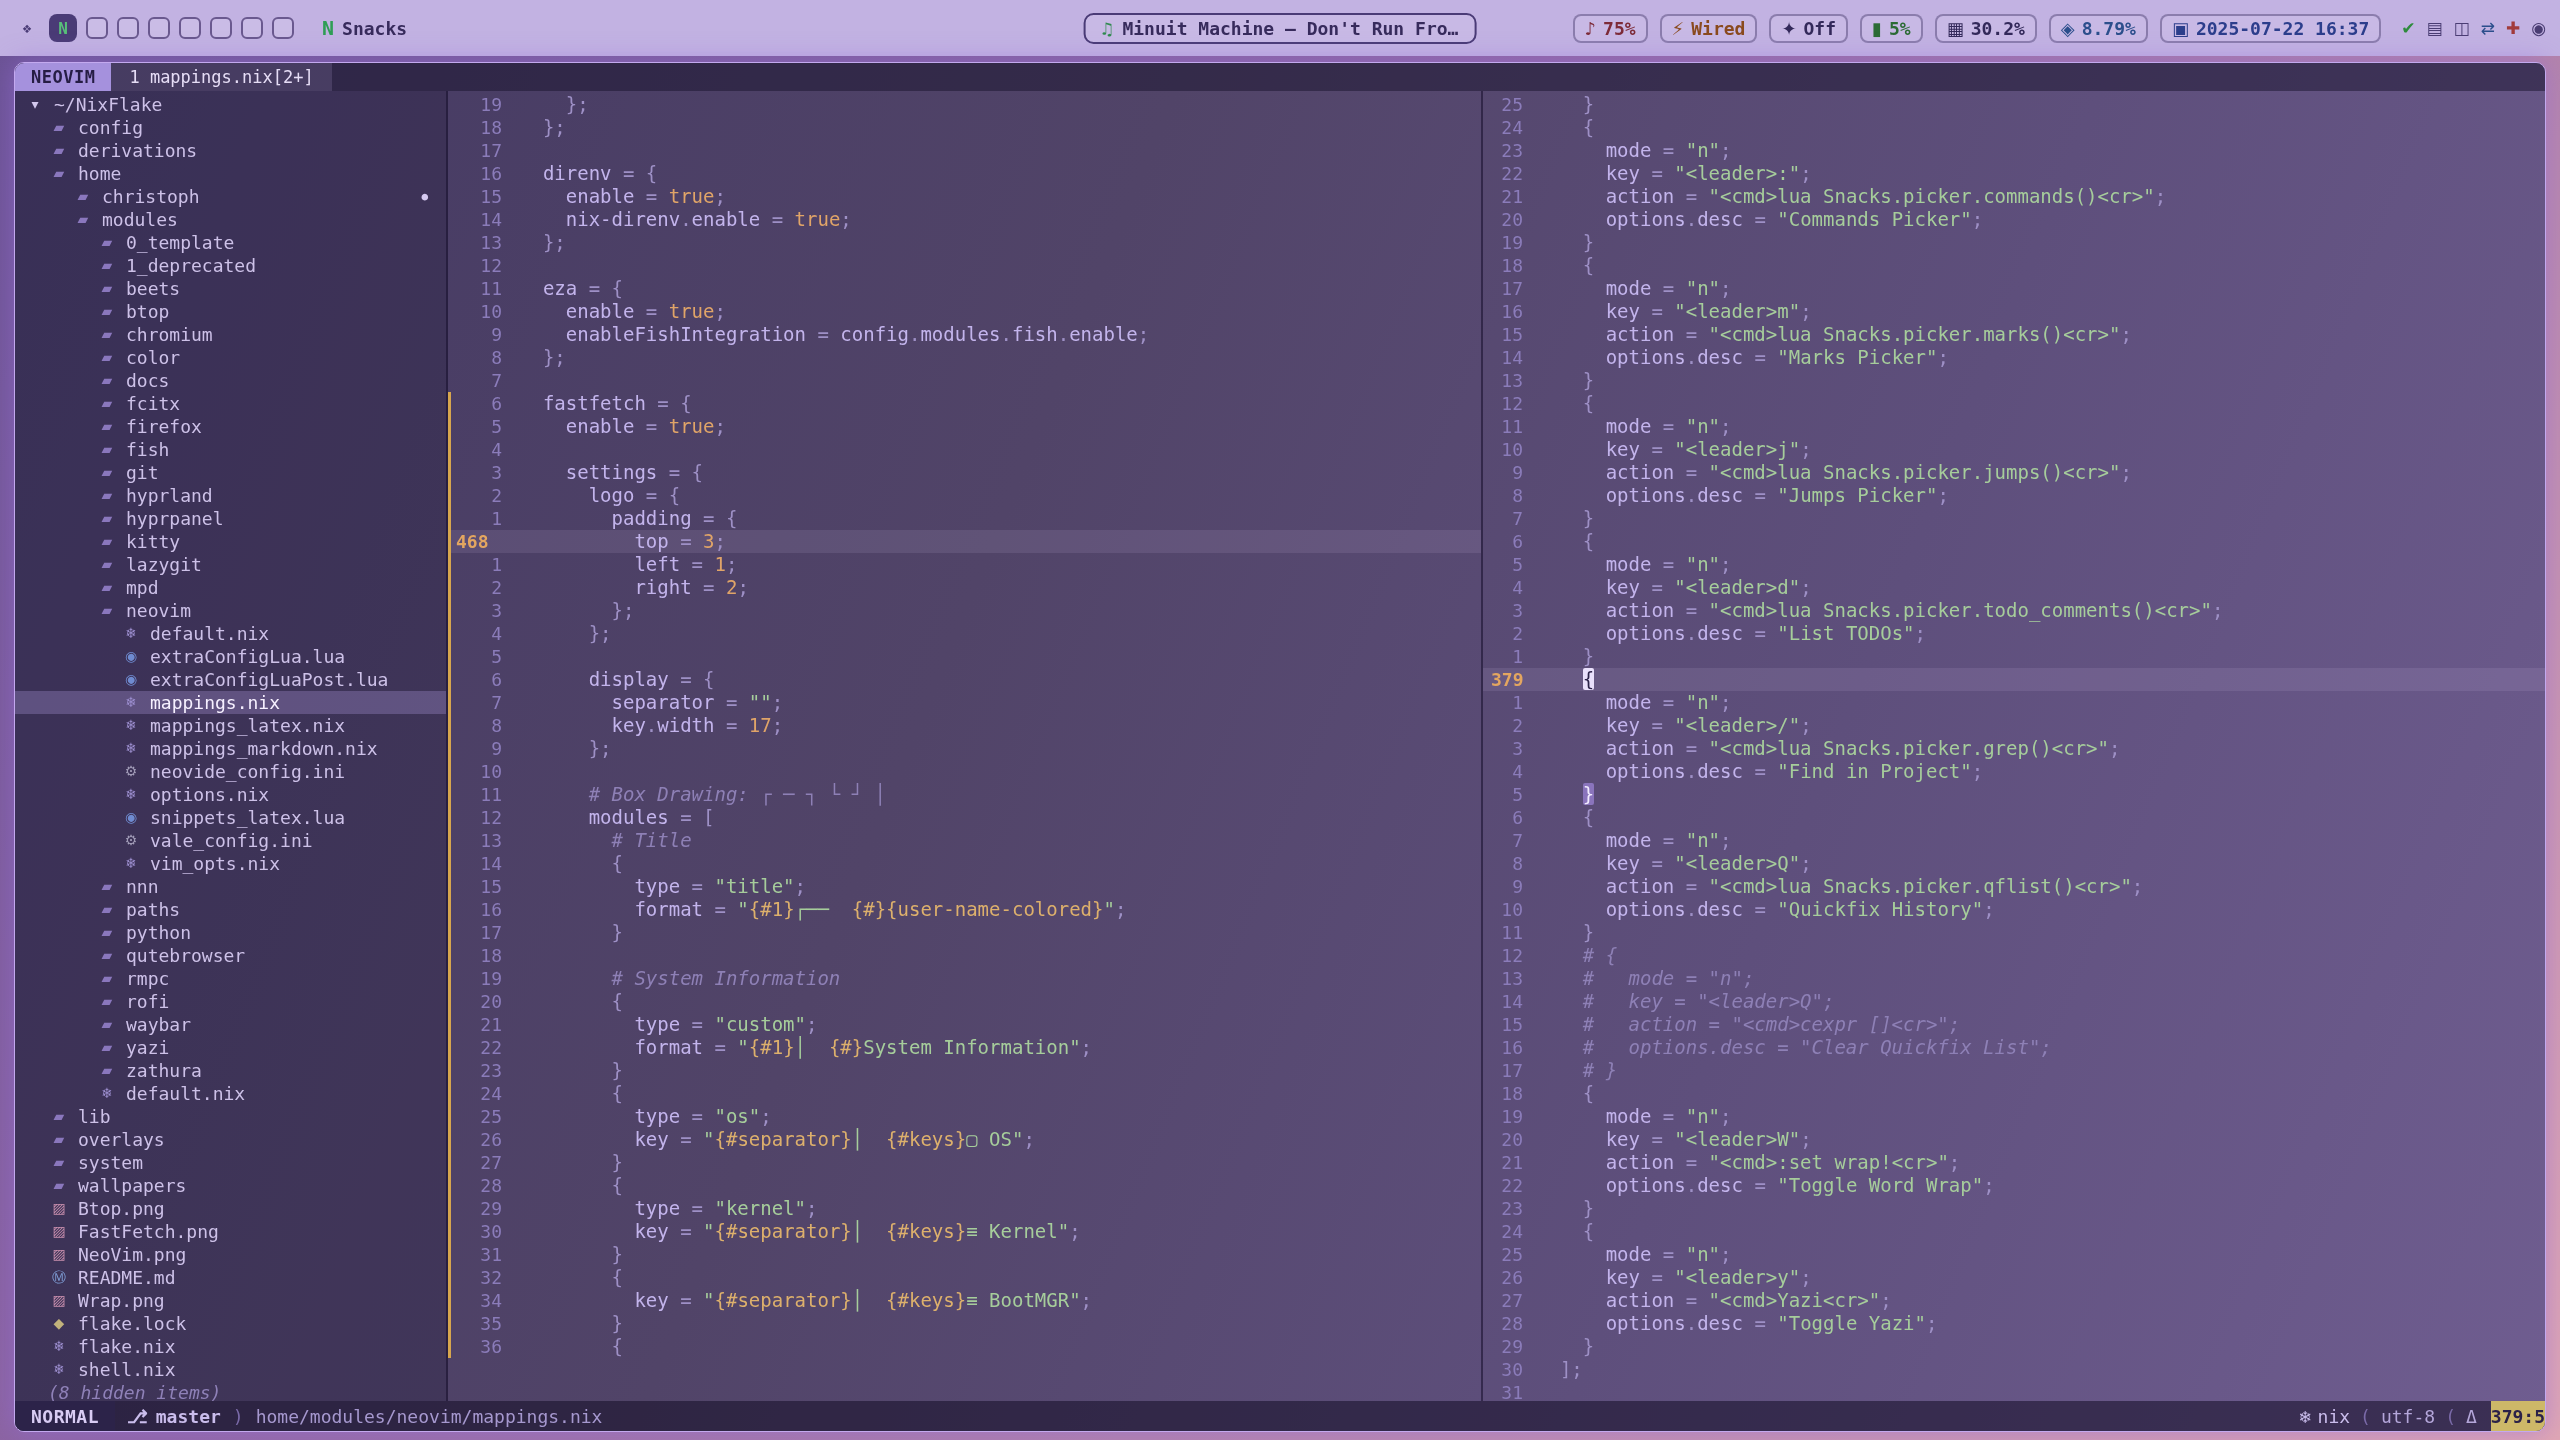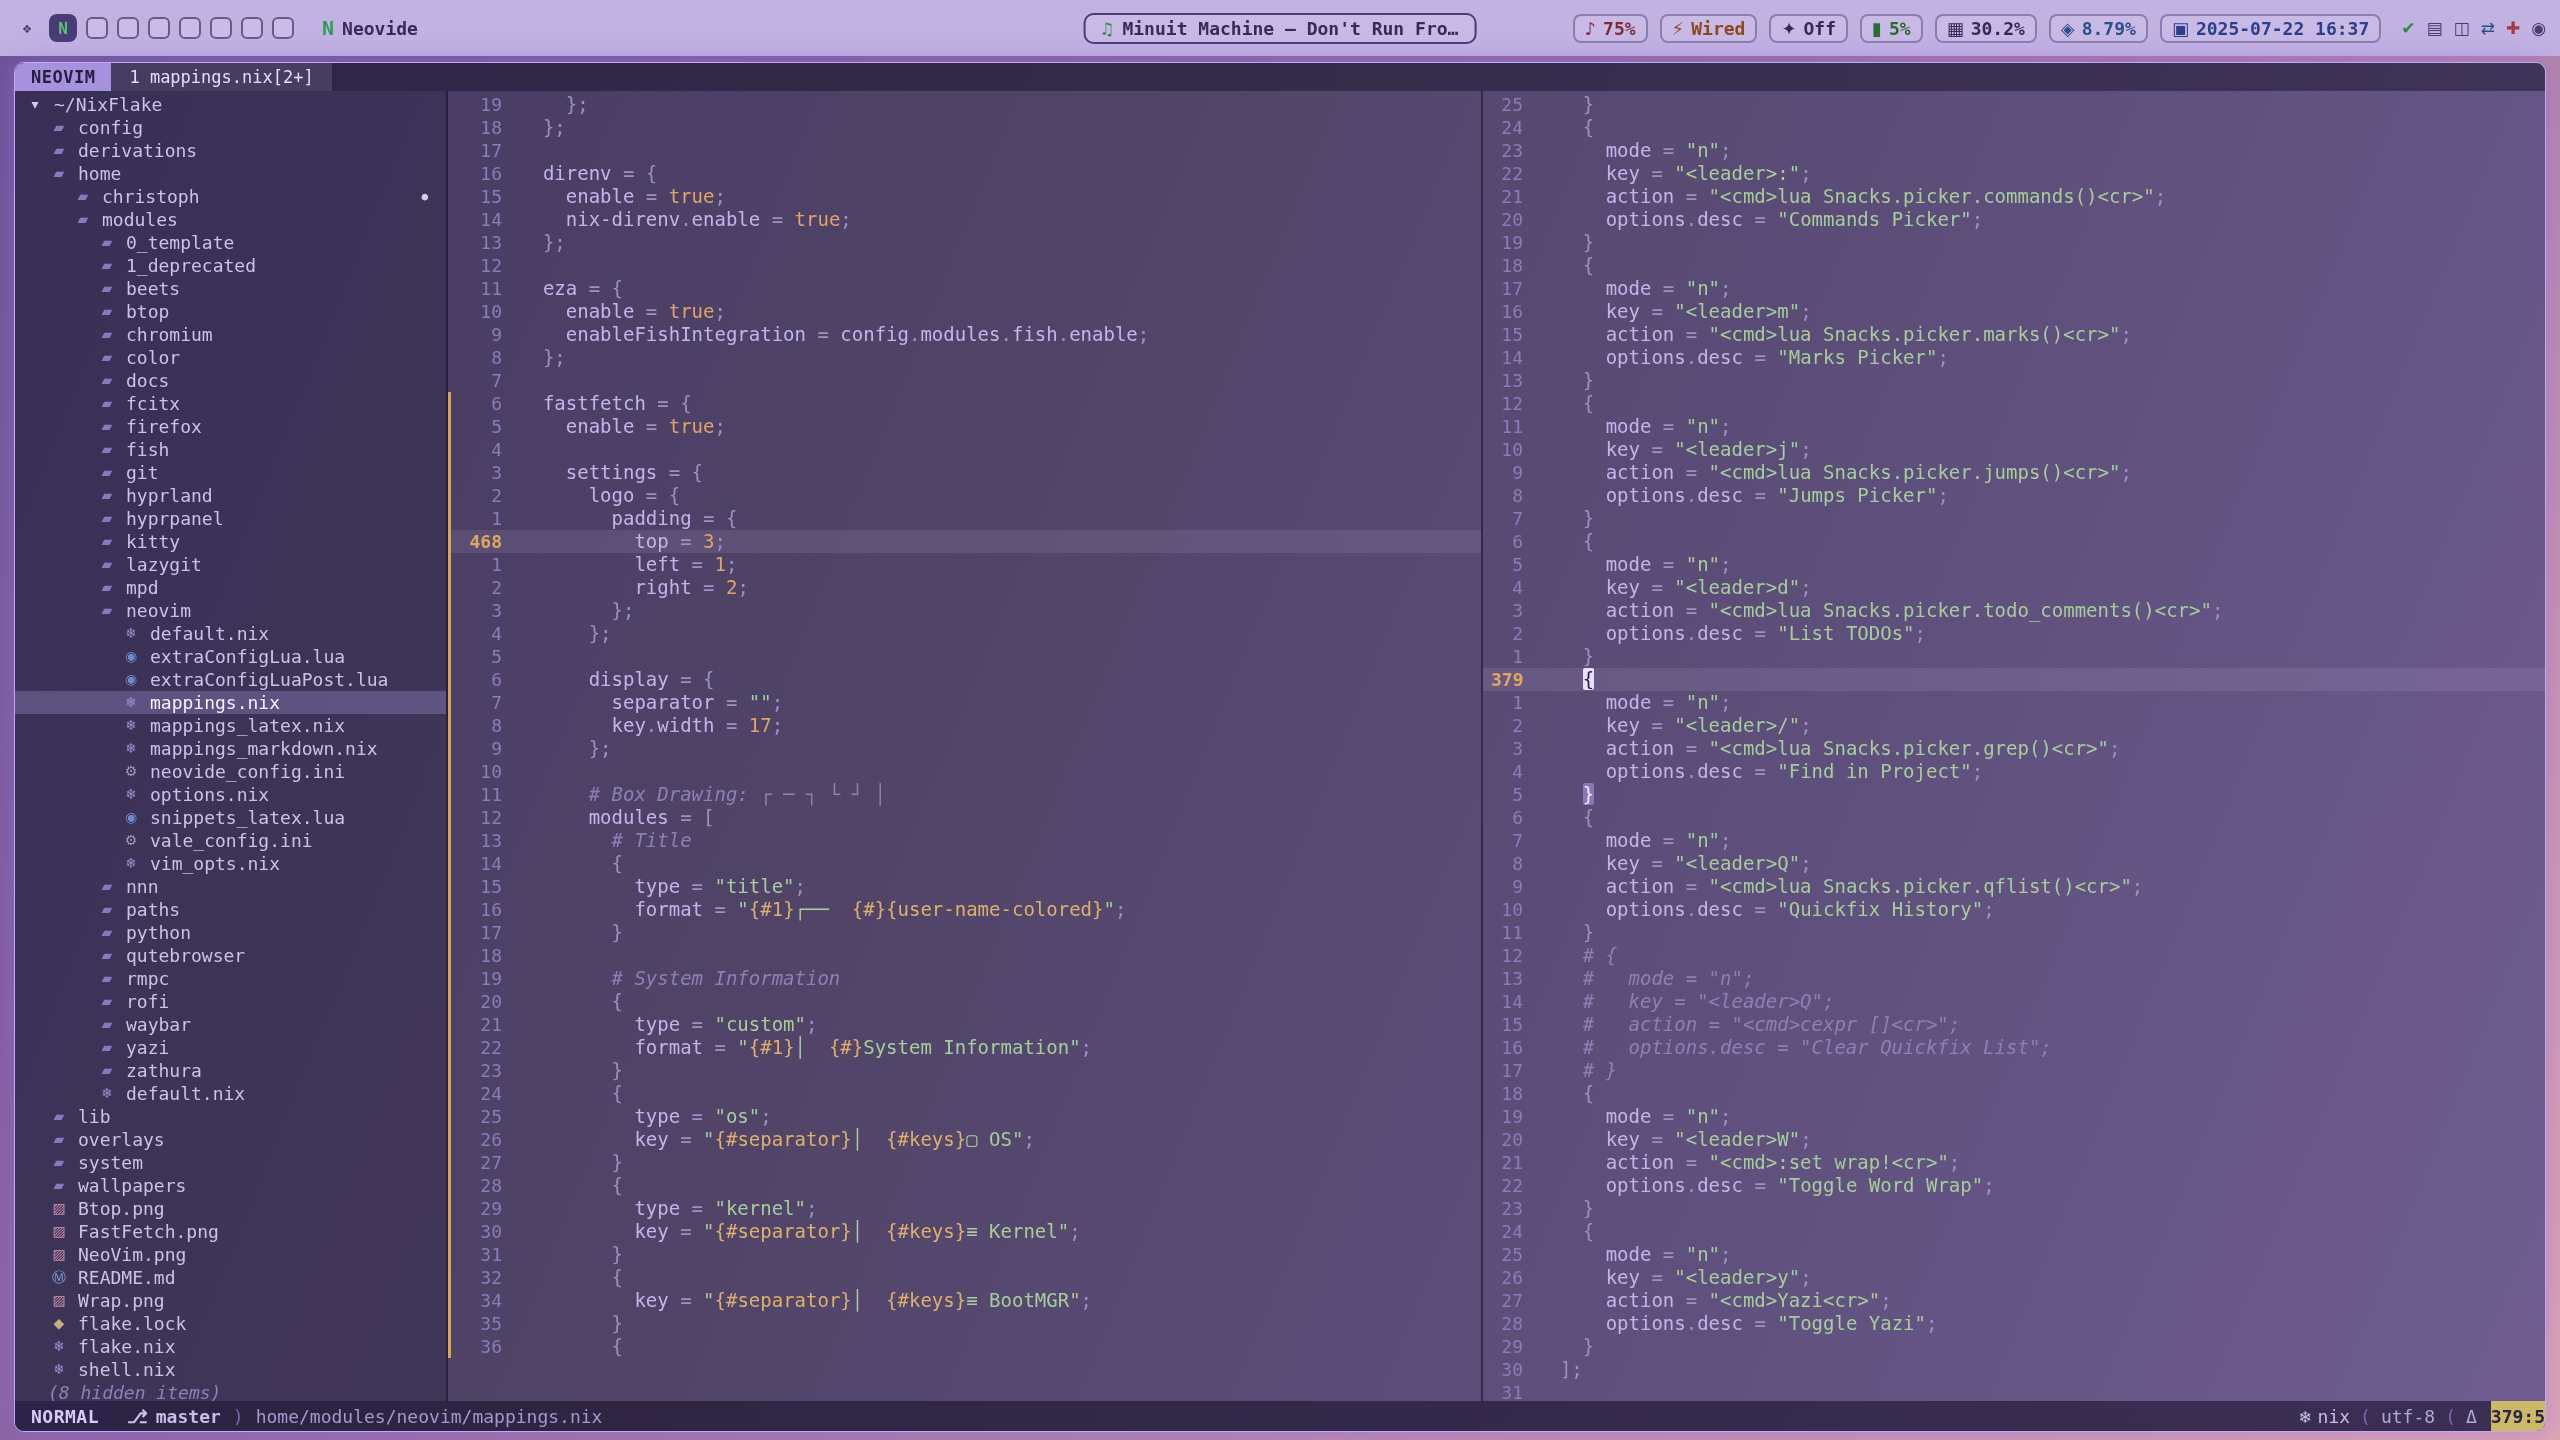--- a/index.html
+++ b/index.html
@@ -49,21 +49,21 @@
   .tdot{margin-left:auto;margin-right:12px;font-size:11px;color:#d5c9f0}
 
   
   .pane{overflow:hidden;padding-top:2px}
   .pane-left{width:1033px;flex:none}
   .pane-right{flex:1;border-left:2px solid rgba(26,19,48,.6)}
   .crow{height:23px;display:flex;white-space:pre}
   .crow.cur{background:rgba(232,218,255,.10)}
   .gut{flex:none;text-align:right;color:#8b7cba;position:relative;padding-right:18px;width:72px;font-size:18px}
   .pane-right .gut{width:54px;padding-right:14px}
-  .gut.curnum{color:#e3a660;font-weight:bold;text-align:right;padding-left:8px}
+  .gut.curnum{color:#e3a660;font-weight:bold;text-align:left;padding-left:8px}
   .gut.chg::before{content:"";position:absolute;left:0;top:0;bottom:0;width:3px;background:#d7a64e}
   .code{flex:1;color:#d8cfee}
   .t-p{color:#9e90c6}.t-id{color:#c3b4ec}.t-str{color:#a6cd9b}
   .t-num,.t-bool{color:#e0a468}.t-com{color:#8e80b6;font-style:italic}.t-esc{color:#ddb06c}
   .t-cursor{background:#e9e0fb;color:#2b2248;border-radius:2px}
   .t-match{background:#8a74bc;color:#f2ecff;border-radius:2px}
 
   
   .statusline{height:30px;flex:none;display:flex;align-items:center;background:rgba(22,16,42,.58);
               font-size:18px;color:#b4a6da;gap:12px}
@@ -88,21 +88,21 @@
         <span class="ws empty"></span>
         <span class="ws empty"></span>
         <span class="ws empty"></span>
         <span class="ws empty"></span>
         <span class="ws empty"></span>
         <span class="ws empty"></span>
         <span class="ws empty"></span>
       </div>
     <div class="app-badge">
       <span class="ai">N</span>
-      <span>Neovide</span>
+      <span>Snacks</span>
     </div>
   </div>
   <div class="tb-center">
     <div class="music">
       <span class="mi">♫</span>
       <span>Minuit Machine – Don't Run Fro…</span>
     </div>
   </div>
   <div class="tb-right">
     <div class="tb-right" style="gap:12px">

